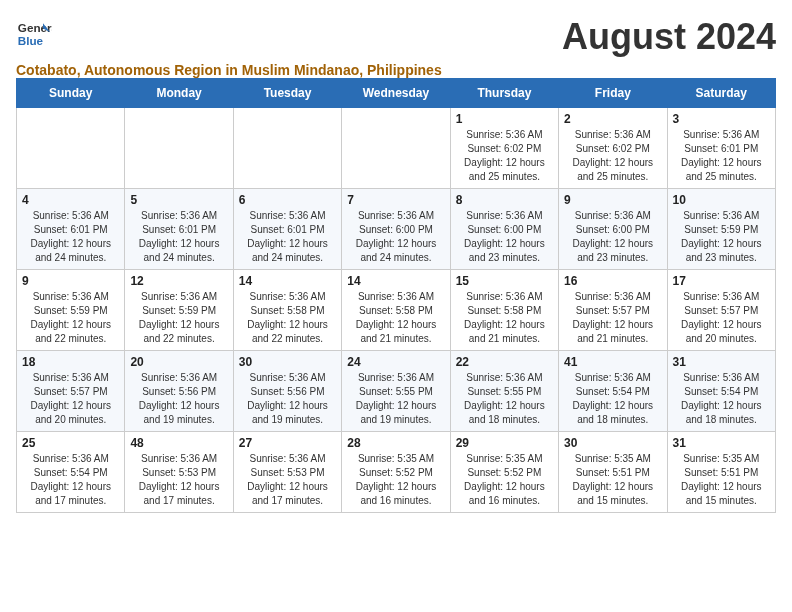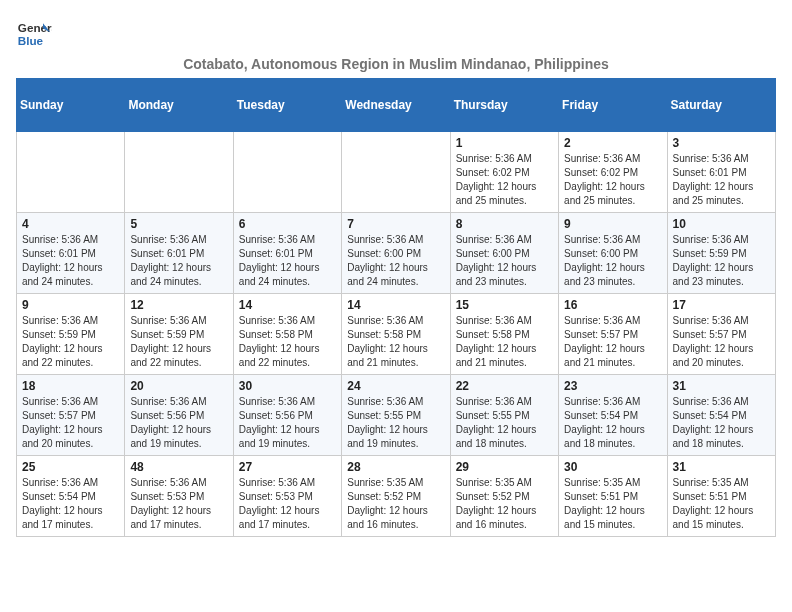--- a/index.html
+++ b/index.html
@@ -25,36 +25,35 @@
       width: 36px;
       height: 36px;
     }
     .month-title {
       font-size: 36px;
       font-weight: bold;
       color: #333;
       text-align: right;
     }
     .subtitle {
-      text-align: center;
       font-size: 14px;
       font-weight: bold;
-      color: #737373;
-      margin-bottom: 6px;
+      color: #a16207;
+      margin-bottom: 0;
     }
     .calendar {
       width: 100%;
       border-collapse: collapse;
       font-size: 11px;
     }
     .calendar th {
       background-color: #2a6db5;
       color: #fff;
-      text-align: left;
-      padding: 19px 3px;
+      text-align: center;
+      padding: 7px 3px;
       font-size: 12px;
       font-weight: bold;
       border: 1px solid #2a6db5;
     }
     .calendar td {
       border: 1px solid #ccc;
       vertical-align: top;
       padding: 4px 5px;
       width: calc(100% / 7);
       min-height: 80px;
@@ -67,36 +66,38 @@
       font-weight: bold;
       font-size: 12px;
       color: #222;
       margin-bottom: 2px;
       display: block;
     }
     .day-info {
       font-size: 10px;
       color: #333;
       line-height: 1.4;
+      text-align: center;
     }
     .empty-cell {
       background: #fff !important;
     }
   </style>
 </head>
 <body>
 
 <div class="header">
   <div class="logo">
     <svg class="logo-icon" viewBox="0 0 40 40" xmlns="http://www.w3.org/2000/svg">
       <text x="2" y="18" font-size="13" font-weight="bold" fill="#333" font-family="Arial">General</text>
       <text x="2" y="32" font-size="13" font-weight="bold" fill="#2a6db5" font-family="Arial">Blue</text>
       <polygon points="30,8 38,18 30,14" fill="#2a6db5"></polygon>
     </svg>
   </div>
+  <div class="month-title">August 2024</div>
 </div>
 
 <div class="subtitle">Cotabato, Autonomous Region in Muslim Mindanao, Philippines</div>
 
 <table class="calendar">
   <thead>
     <tr id="days-header">
         <th>Sunday</th>
         <th>Monday</th>
         <th>Tuesday</th>
@@ -244,21 +245,21 @@
 Sunset: 5:55 PM
 Daylight: 12 hours and 19 minutes.</div>
         </td>
         <td>
           <span class="day-number">22</span>
           <div class="day-info" style="white-space: pre-line;">Sunrise: 5:36 AM
 Sunset: 5:55 PM
 Daylight: 12 hours and 18 minutes.</div>
         </td>
         <td>
-          <span class="day-number">23</span>
+          <span class="day-number">41</span>
           <div class="day-info" style="white-space: pre-line;">Sunrise: 5:36 AM
 Sunset: 5:54 PM
 Daylight: 12 hours and 18 minutes.</div>
         </td>
         <td>
           <span class="day-number">31</span>
           <div class="day-info" style="white-space: pre-line;">Sunrise: 5:36 AM
 Sunset: 5:54 PM
 Daylight: 12 hours and 18 minutes.</div>
         </td>

